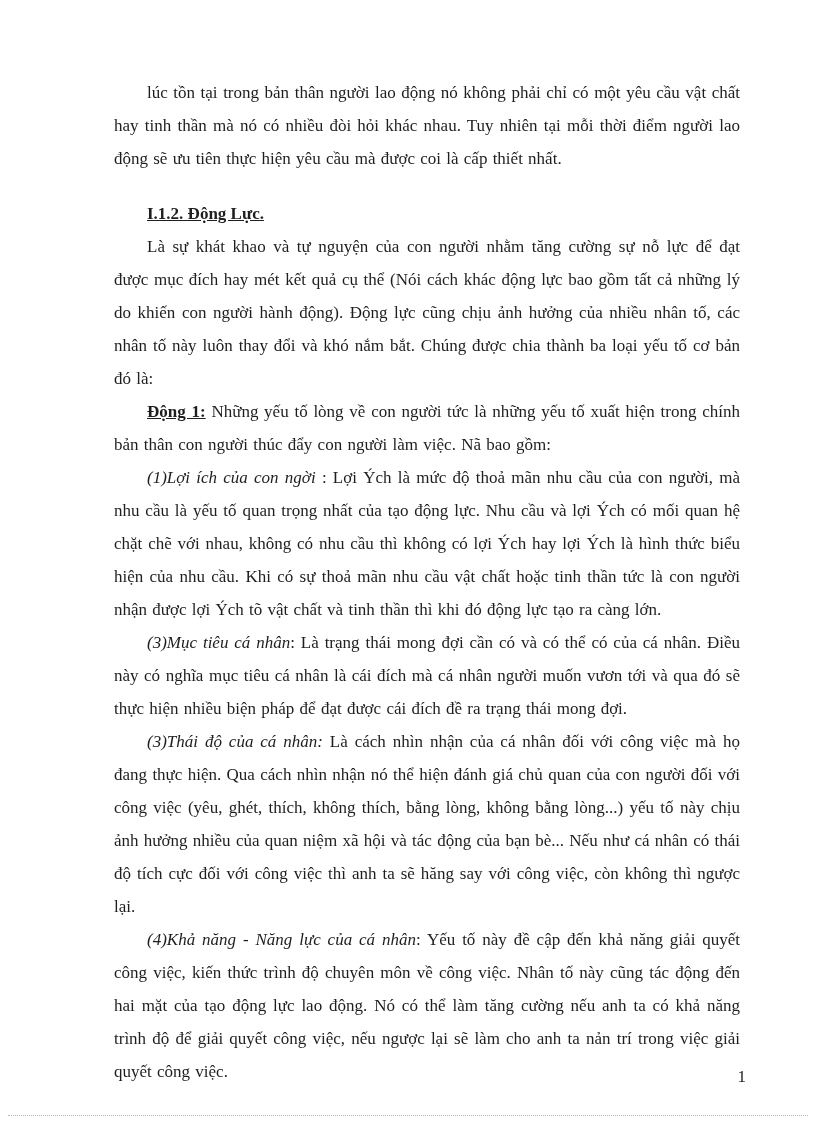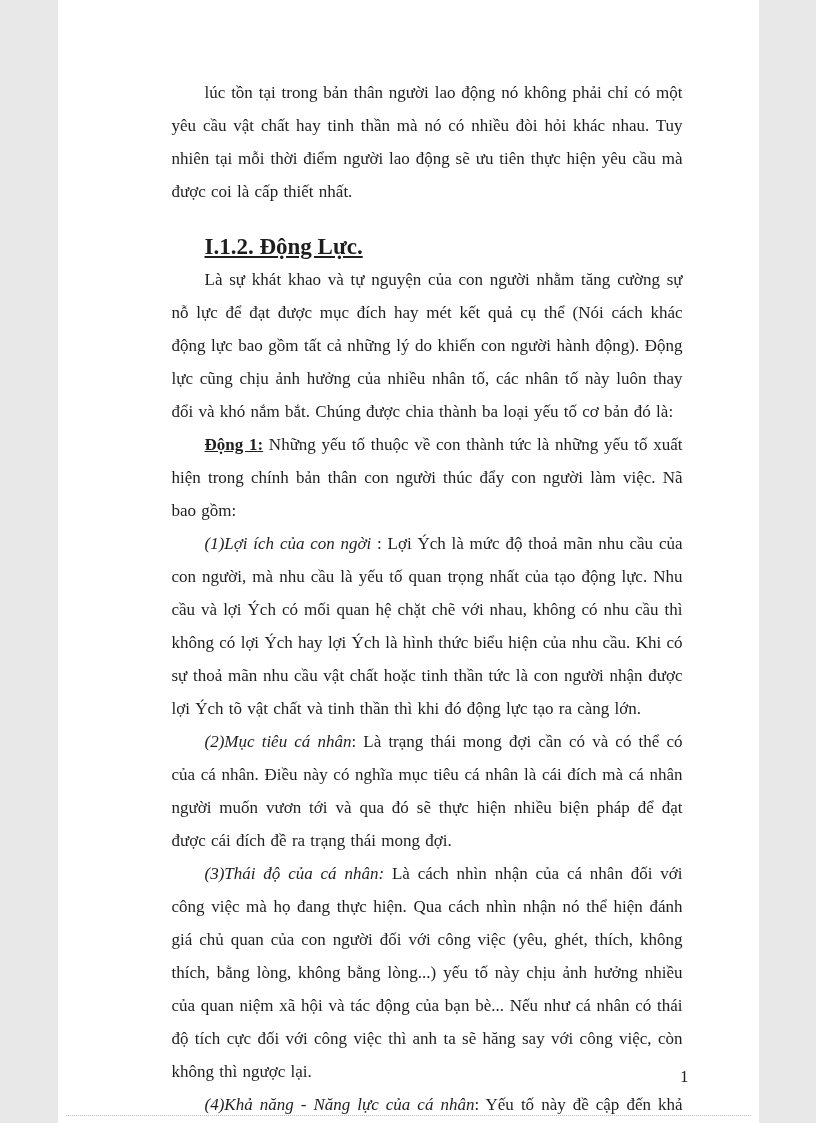--- a/index.html
+++ b/index.html
@@ -2,21 +2,21 @@
 <html><head>
 <meta charset="utf-8">
 <style>
   html, body {
     margin: 0;
     padding: 0;
     background: #e8e8e8;
   }
   .page {
     position: relative;
-    width: 701px;
+    width: 816px;
     height: 1123px;
     margin: 0 auto;
     background: #ffffff;
     font-family: "Liberation Serif", "DejaVu Serif", serif;
     color: #1e1e1e;
     overflow: hidden;
     box-sizing: border-box;
   }
   .content {
     position: absolute;
@@ -27,21 +27,21 @@
   .para {
     margin: 0;
     text-align: justify;
     text-indent: 33px;
     font-size: 17px;
     line-height: 33px;
     word-spacing: 1px;
   }
   .heading {
     margin: 22px 0 0 0;
-    font-size: 23px;
+    font-size: 17px;
     line-height: 33px;
     text-indent: 33px;
     font-weight: bold;
   }
   .heading .h-text {
     text-decoration: underline;
   }
   .lead-bold {
     font-weight: bold;
     text-decoration: underline;
@@ -78,29 +78,29 @@
 
     <h3 class="heading">
       <span class="h-text">I.1.2. Động Lực.</span>
     </h3>
 
     <p class="para">
       <span>Là sự khát khao và tự nguyện của con người nhằm tăng cường sự nỗ lực để đạt được mục đích hay mét kết quả cụ thể (Nói cách khác động lực bao gồm tất cả những lý do khiến con người hành động). Động lực cũng chịu ảnh hưởng của nhiều nhân tố, các nhân tố này luôn thay đổi và khó nắm bắt. Chúng được chia thành ba loại yếu tố cơ bản đó là:</span>
     </p>
 
     <p class="para">
-      <span class="lead-bold">Động 1:</span><span> Những yếu tố thuộc về con thành tức là những yếu tố xuất hiện trong chính bản thân con người thúc đẩy con người làm việc. Nã bao gồm:</span>
+      <span class="lead-bold">Động 1:</span><span> Những yếu tố lòng về con người tức là những yếu tố xuất hiện trong chính bản thân con người thúc đẩy con người làm việc. Nã bao gồm:</span>
     </p>
 
     <p class="para">
       <span class="lead-script">(1)Lợi ích của con ngời </span><span>: Lợi Ých là mức độ thoả mãn nhu cầu của con người, mà nhu cầu là yếu tố quan trọng nhất của tạo động lực. Nhu cầu và lợi Ých có mối quan hệ chặt chẽ với nhau, không có nhu cầu thì không có lợi Ých hay lợi Ých là hình thức biểu hiện của nhu cầu. Khi có sự thoả mãn nhu cầu vật chất hoặc tinh thần tức là con người nhận được lợi Ých tõ vật chất và tinh thần thì khi đó động lực tạo ra càng lớn.</span>
     </p>
 
     <p class="para">
-      <span class="lead-script">(2)Mục tiêu cá nhân</span><span>: Là trạng thái mong đợi cần có và có thể có của cá nhân. Điều này có nghĩa mục tiêu cá nhân là cái đích mà cá nhân người muốn vươn tới và qua đó sẽ thực hiện nhiều biện pháp để đạt được cái đích đề ra trạng thái mong đợi.</span>
+      <span class="lead-script">(3)Mục tiêu cá nhân</span><span>: Là trạng thái mong đợi cần có và có thể có của cá nhân. Điều này có nghĩa mục tiêu cá nhân là cái đích mà cá nhân người muốn vươn tới và qua đó sẽ thực hiện nhiều biện pháp để đạt được cái đích đề ra trạng thái mong đợi.</span>
     </p>
 
     <p class="para">
       <span class="lead-script">(3)Thái độ của cá nhân: </span><span>Là cách nhìn nhận của cá nhân đối với công việc mà họ đang thực hiện. Qua cách nhìn nhận nó thể hiện đánh giá chủ quan của con người đối với công việc (yêu, ghét, thích, không thích, bằng lòng, không bằng lòng...) yếu tố này chịu ảnh hưởng nhiều của quan niệm xã hội và tác động của bạn bè... Nếu như cá nhân có thái độ tích cực đối với công việc thì anh ta sẽ hăng say với công việc, còn không thì ngược lại.</span>
     </p>
 
     <p class="para">
       <span class="lead-script">(4)Khả năng - Năng lực của cá nhân</span><span>: Yếu tố này đề cập đến khả năng giải quyết công việc, kiến thức trình độ chuyên môn về công việc. Nhân tố này cũng tác động đến hai mặt của tạo động lực lao động. Nó có thể làm tăng cường nếu anh ta có khả năng trình độ để giải quyết công việc, nếu ngược lại sẽ làm cho anh ta nản trí trong việc giải quyết công việc.</span>
     </p>
 

